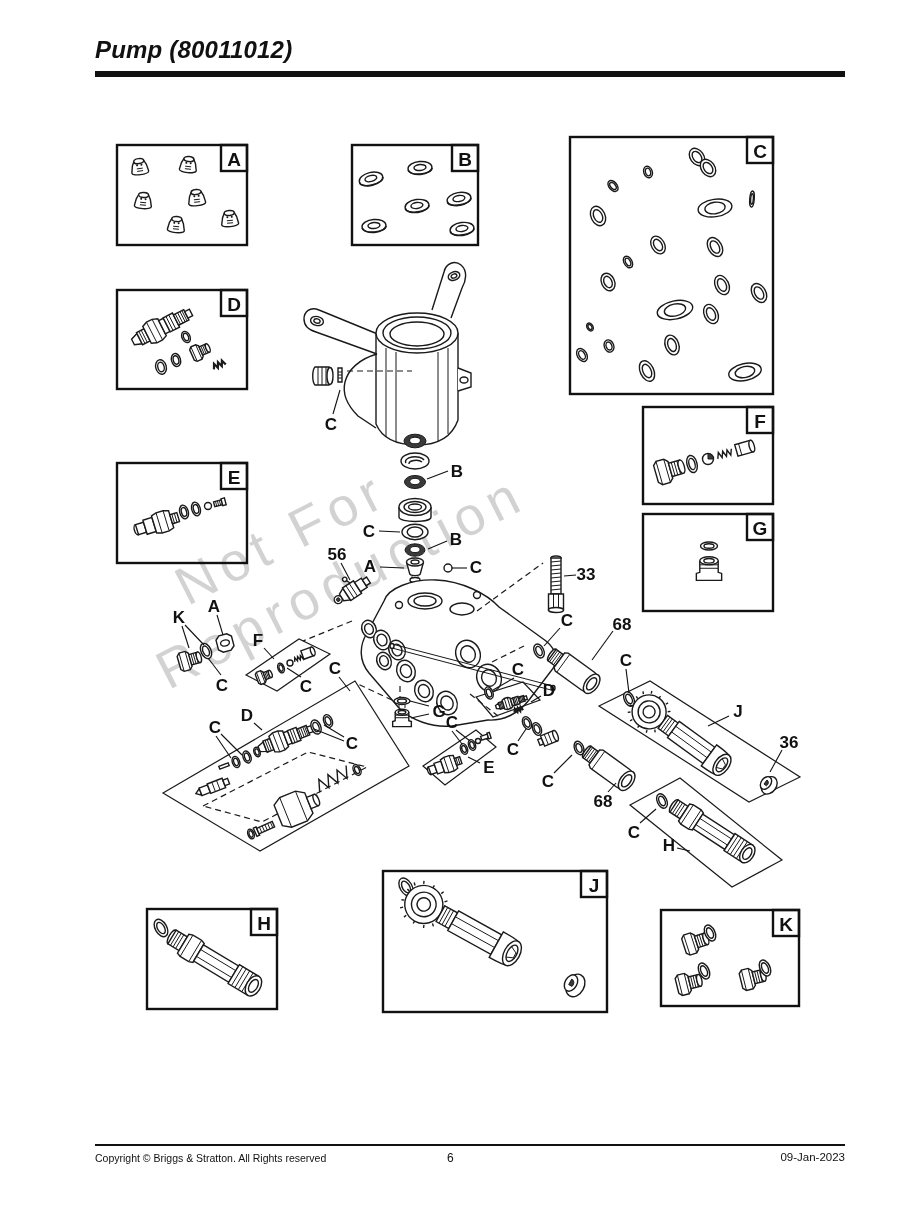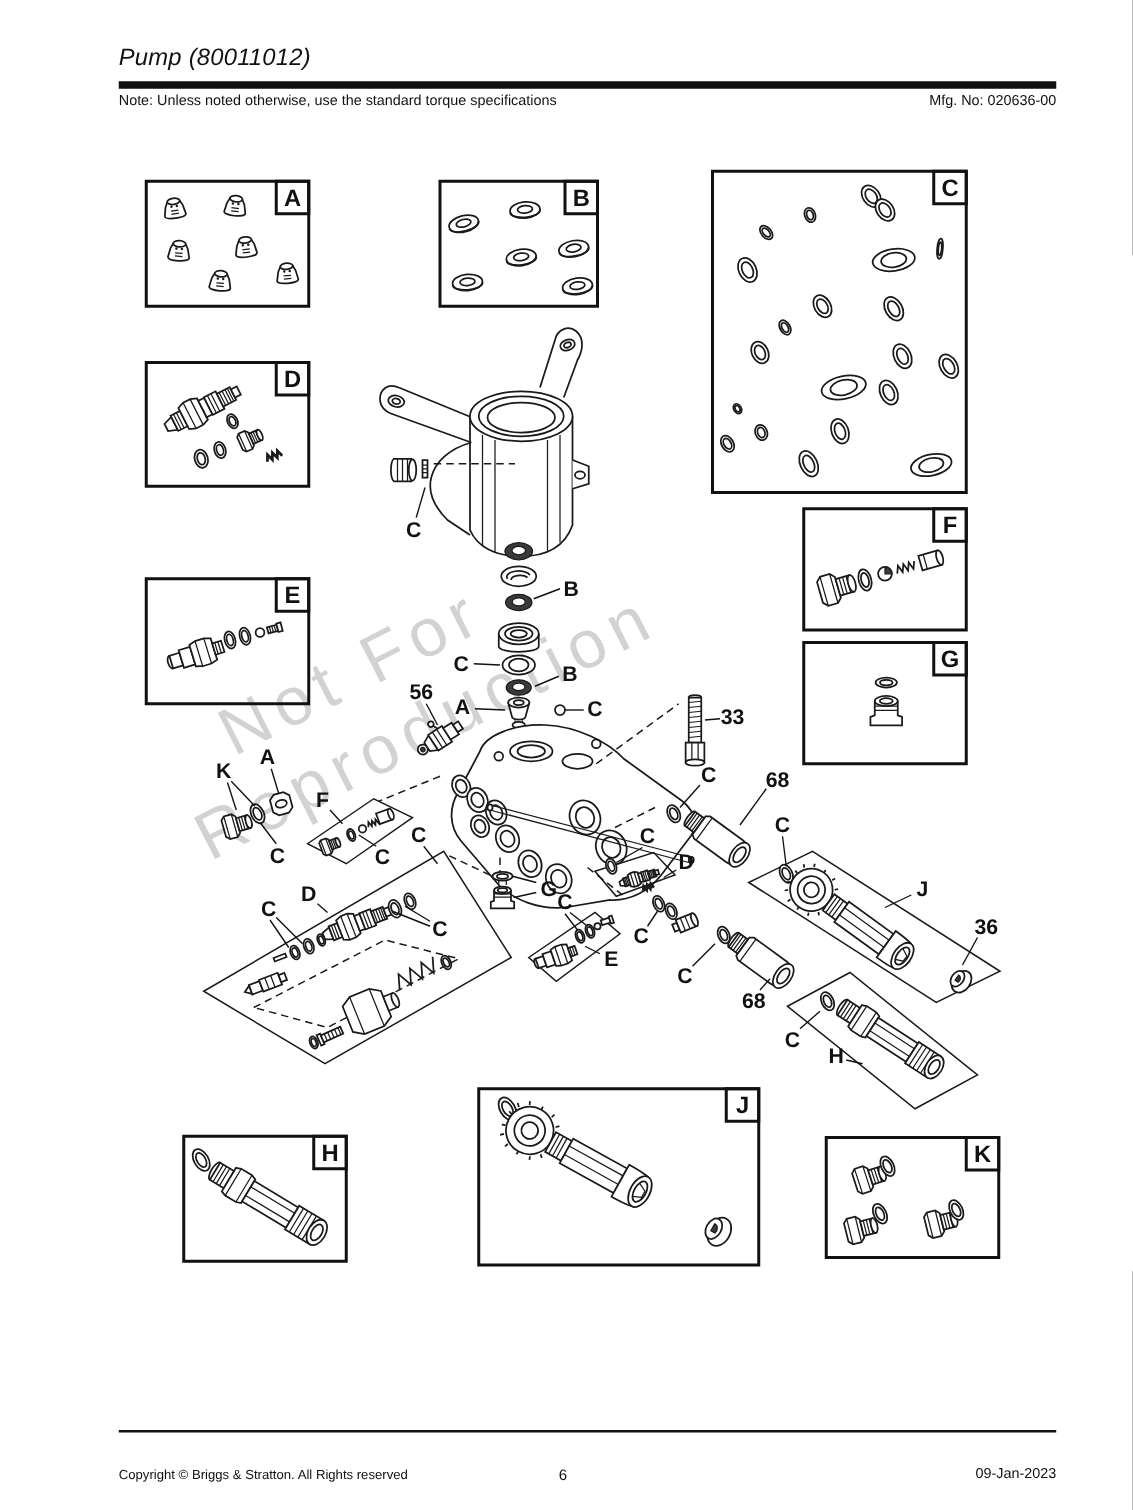--- a/index.html
+++ b/index.html
@@ -1,26 +1,26 @@
 <!DOCTYPE html>
 <html><head>
 <meta charset="utf-8">
 <style>
   html,body{margin:0;padding:0;background:#888;}
   .page{position:relative;width:906px;height:1208px;background:#fff;margin:0 auto;overflow:hidden;
         font-family:"Liberation Sans",sans-serif;color:#111;}
   
   .header{position:absolute;left:95px;right:61px;top:36px;}
-  .title{font-size:19px;font-weight:normal;font-style:italic;letter-spacing:.2px;}
+  .title{font-size:24px;font-weight:bold;font-style:italic;letter-spacing:.2px;}
   .rule{height:6px;background:#111;margin-top:7px;}
   .subrow{display:flex;justify-content:space-between;margin-top:4px;font-size:11.5px;}
   
   .footer{position:absolute;left:95px;right:61px;top:1144px;}
   .frule{height:2px;background:#111;}
-  .frow{position:relative;margin-top:28px;font-size:10.5px;height:16px;}
+  .frow{position:relative;margin-top:6px;font-size:10.5px;height:16px;}
   .fcopy{position:absolute;left:0;top:0;}
   .fpage{position:absolute;left:352px;top:-1px;font-size:12px;}
   .fdate{position:absolute;right:0;top:-1px;font-size:11.5px;}
   
   .watermark{position:absolute;left:115px;top:585px;transform:rotate(-27deg);transform-origin:top left;
              color:#cbcbcb;font-size:54px;line-height:66px;letter-spacing:7px;white-space:nowrap;opacity:.85;}
   .watermark .wl1{margin-left:55px;}
   
   svg{position:absolute;left:0;top:0;}
   .p{stroke:#1a1a1a;stroke-width:1.4;fill:#fff;vector-effect:non-scaling-stroke;}
@@ -40,24 +40,20 @@
 <div class="page">
 
   <div class="watermark">
     <div class="wl1">Not For</div>
     <div class="wl2">Reproduction</div>
   </div>
 
   <div class="header">
     <div class="title">Pump (80011012)</div>
     <div class="rule"></div>
-    <div class="subrow">
-      <span>Note: Unless noted otherwise, use the standard torque specifications</span>
-      <span>Mfg. No: 020636-00</span>
-    </div>
   </div>
 
   <svg id="diagram-svg" width="906" height="1208" viewBox="0 0 906 1208">
     <defs>
       <g id="or">
           <ellipse rx="5" ry="7" class="p"></ellipse>
           <ellipse rx="3" ry="4.6" class="pn"></ellipse>
         </g>
       <g id="sealdark">
           <ellipse rx="10.5" ry="6.5" class="pd"></ellipse>

